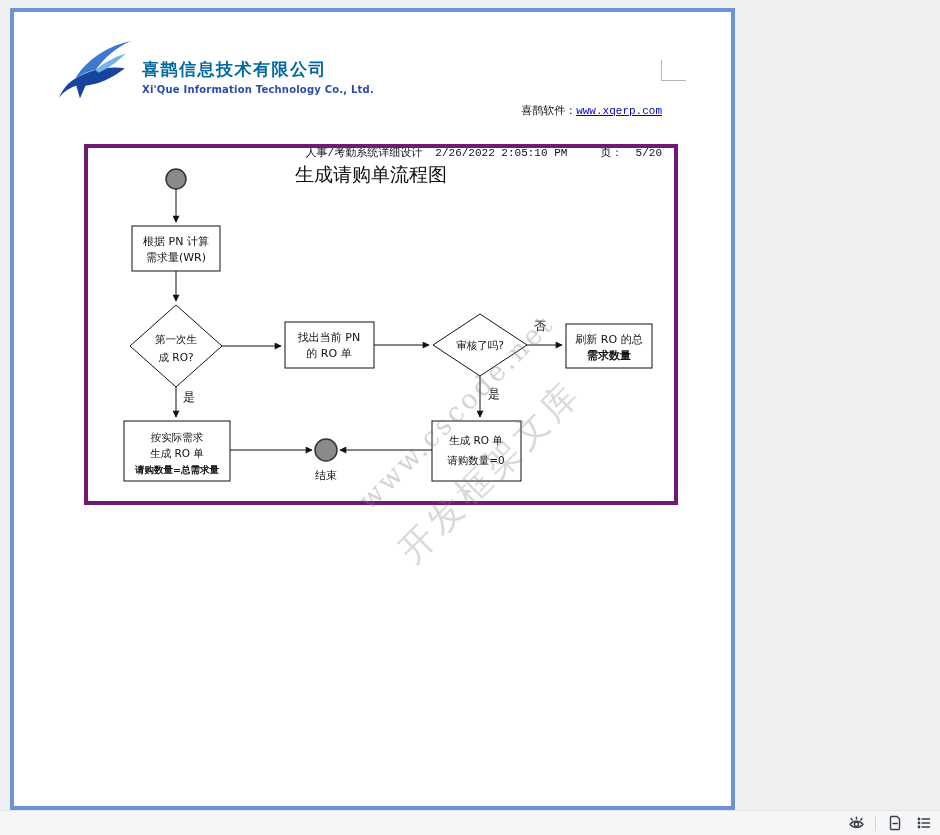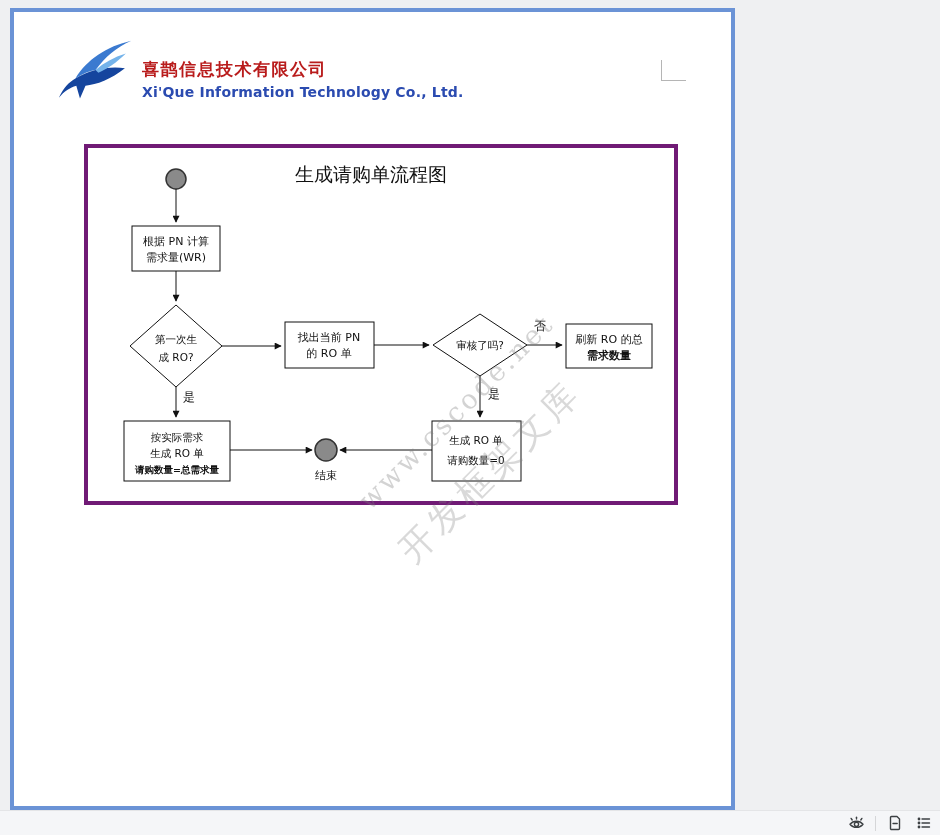--- a/index.html
+++ b/index.html
@@ -9,25 +9,25 @@
     font-family:"DejaVu Sans","Liberation Sans",sans-serif;
   }
   .page{
     position:absolute;left:10px;top:8px;width:725px;height:802px;
     background:#ffffff;border:4px solid #6b93d6;box-sizing:border-box;
   }
   
   .logo-svg{position:absolute;left:42px;top:26px;width:92px;height:78px;}
   .company-block{position:absolute;left:128px;top:46px;}
   .company-cn{
-    font-size:17px;font-weight:bold;color:#b91c1c;letter-spacing:1.5px;
+    font-size:17px;font-weight:bold;color:#0369a1;letter-spacing:1.5px;
     font-family:"DejaVu Sans","Liberation Sans",sans-serif;
   }
   .company-en{
-    font-size:14px;font-weight:bold;color:#2b4bb0;margin-top:3px;letter-spacing:0.2px;
+    font-size:10px;font-weight:bold;color:#2b4bb0;margin-top:3px;letter-spacing:0.2px;
   }
   .header-right{
     position:absolute;top:64px;right:69px;text-align:right;
     font-family:"Liberation Mono","DejaVu Sans Mono",monospace;
     font-size:11px;color:#111;line-height:14px;white-space:pre;
   }
   .header-right a{color:#0000cc;text-decoration:underline;}
   .crop-mark{
     position:absolute;left:647px;top:48px;width:24px;height:20px;
     border-left:1px solid #b5b5b5;border-bottom:1px solid #b5b5b5;
@@ -70,20 +70,24 @@
     <path d="M82,3 C55,9 33,24 21,44 C29,39 36,36 43,35 C53,21 66,10 82,3 Z" fill="#3b7ad0"></path>
     <path d="M21,44 C37,34 60,30 75,33 C60,45 44,51 32,52 L26,66 L22,52 C15,54 9,58 3,65 C8,54 14,48 21,44 Z" fill="#15459e"></path>
     <path d="M43,35 C52,27 63,21 76,17 C66,27 55,34 46,38 Z" fill="#74b3ea"></path>
   </svg>
 
   <div class="company-block">
     <div class="company-cn">喜鹊信息技术有限公司</div>
     <div class="company-en">Xi'Que Information Technology Co., Ltd.</div>
   </div>
 
+  <div class="header-right">
+    <div><span>喜鹊软件：</span><a href="#">www.xqerp.com</a></div>
+    <div><span>人事/考勤系统详细设计</span><span>  </span><span>2/26/2022 2:05:10 PM</span><span>     </span><span>页：</span><span>  </span><span>5/20</span></div>
+  </div>
 
   <div class="crop-mark"></div>
 
   <div class="flow-frame">
     <svg width="584" height="351" viewBox="0 0 584 351">
       <defs>
         <marker id="arrow" viewBox="0 0 10 10" refX="9" refY="5" markerWidth="9" markerHeight="7" orient="auto-start-reverse">
           <path d="M0,0 L10,5 L0,10 z" fill="#111"></path>
         </marker>
       </defs>

